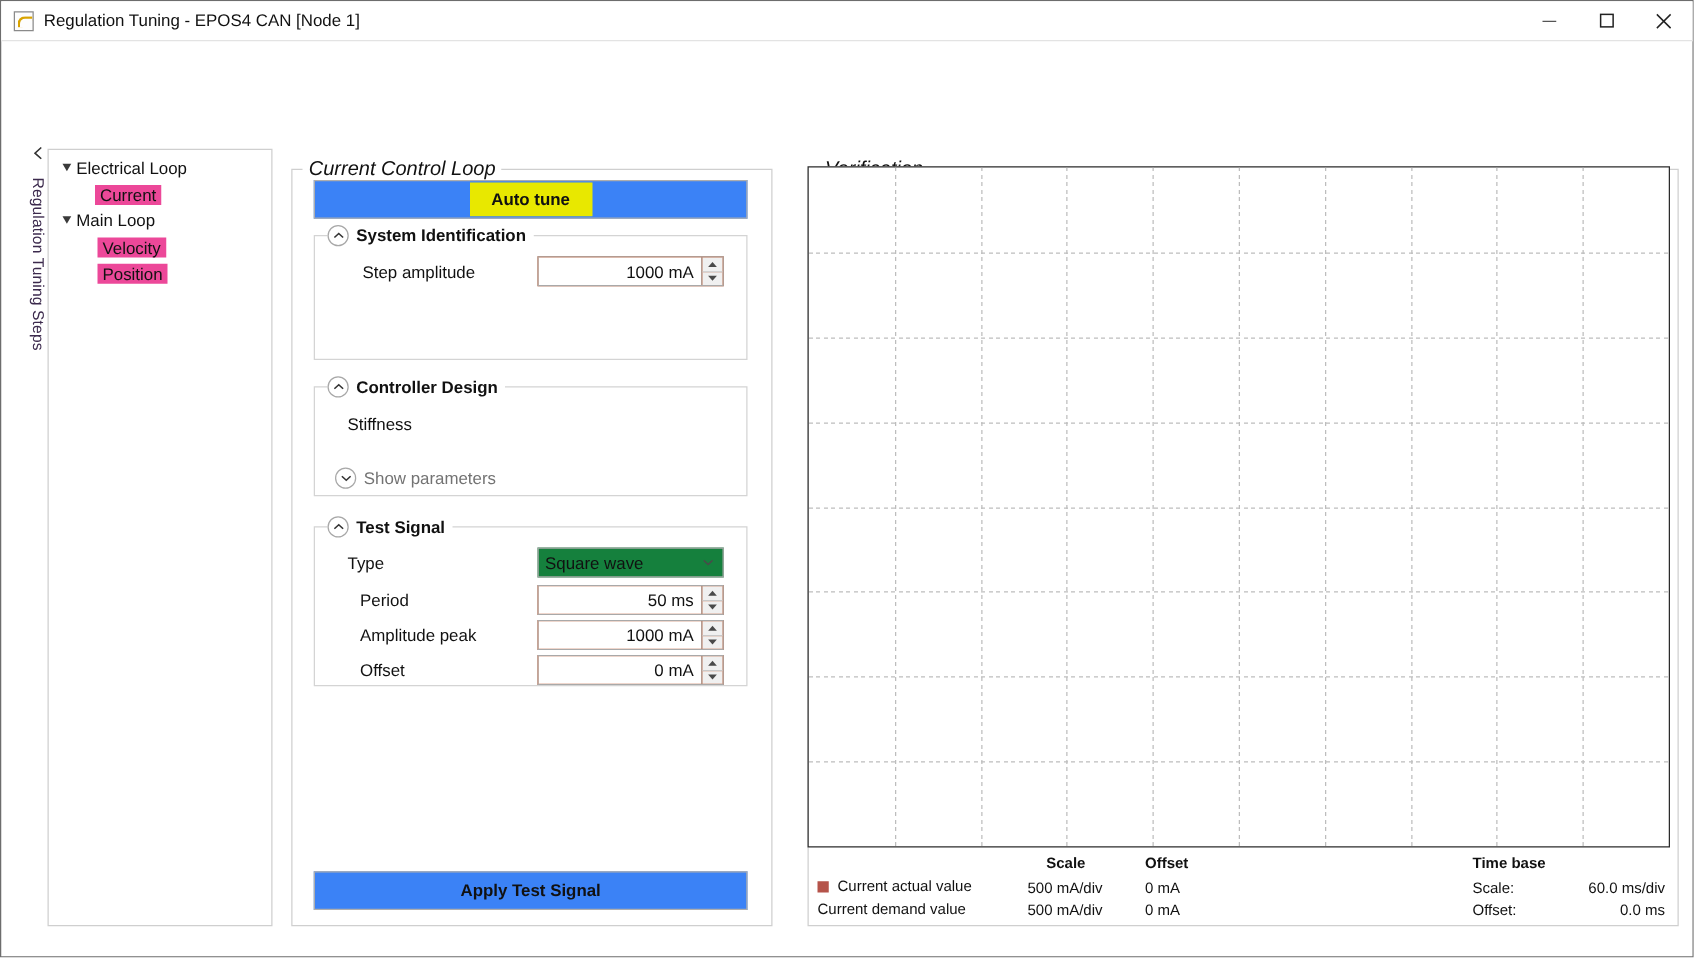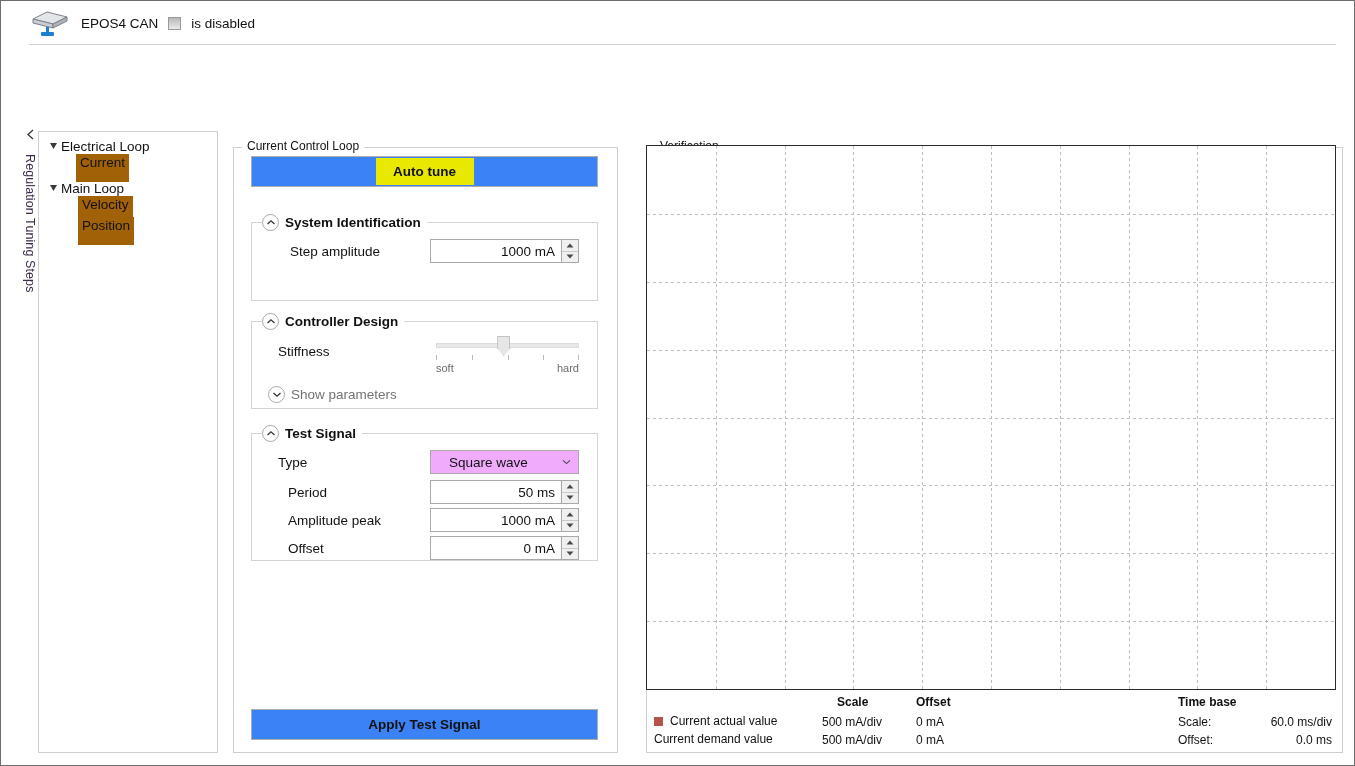--- a/index.html
+++ b/index.html
@@ -113,39 +113,40 @@
     height: 21px;
     font-size: 13.5px;
     white-space: nowrap;
   }
   .tree-arrow {
     width: 15px; display: flex; justify-content: center; align-items: center;
     flex: none;
   }
   .tree-label { color: #111; }
   .tree-label.hl {
-    background: #a16207;
-    padding: 1px 4px 12px 4px;
+    background: #ec4899;
+    padding: 1px 4px 0 4px;
   }
   .indent-0 { padding-left: 7px; }
   .indent-1 { padding-left: 37px; }
   .indent-2 { padding-left: 39px; }
 
   
   .groupbox {
     position: absolute;
     border: 1px solid #cfcfcf;
     background: #ffffff;
   }
   .group-title {
     position: absolute; top: -9px; left: 8px;
     background: #ffffff;
     padding: 0 5px;
-    font-size: 12px; color: #111;
+    font-size: 16px; color: #111;
     white-space: nowrap;
+    font-style: italic;
   }
 
   #current-loop-box { left: 232px; top: 102px; width: 385px; height: 606px; }
   #verification-box { left: 645px; top: 102px; width: 697px; height: 606px; }
 
   
   .btn {
     background: #3b82f6;
     border: 1px solid #adadad;
     font-size: 13.5px;
@@ -185,21 +186,21 @@
   .expander-circle {
     width: 17px; height: 17px;
     border: 1px solid #a8a8a8;
     border-radius: 50%;
     display: flex; align-items: center; justify-content: center;
     background: #ffffff;
     margin-right: 6px; flex: none;
   }
   .section-title { font-weight: bold; font-size: 13.5px; color: #111; white-space: nowrap; }
 
-  #sysident-sec { left: 250px; top: 177px; width: 347px; height: 79px; }
+  #sysident-sec { left: 250px; top: 155px; width: 347px; height: 100px; }
   #ctrldesign-sec { left: 250px; top: 276px; width: 347px; height: 88px; }
   #testsignal-sec { left: 250px; top: 388px; width: 347px; height: 128px; }
 
   .field-label {
     position: absolute;
     font-size: 13.5px; color: #111;
     white-space: nowrap;
   }
 
   
@@ -225,23 +226,23 @@
   .spin-up, .spin-dn {
     flex: 1; display: flex; align-items: center; justify-content: center;
     background: #f0f0f0;
   }
   .spin-up { border-bottom: 1px solid #c9c9c9; }
 
   .combo {
     position: absolute;
     height: 24px;
     border: 1px solid #a9a9a9;
-    background: #f0abfc;
-    display: flex; align-items: center;
-    padding-left: 18px;
+    background: #15803d;
+    display: flex; align-items: center;
+    padding-left: 5px;
     font-size: 13.5px; color: #111;
   }
   .combo-arrow {
     position: absolute; right: 7px; top: 0; bottom: 0;
     display: flex; align-items: center;
   }
 
   
   .slider-wrap { position: absolute; }
   .slider-track {
@@ -307,33 +308,43 @@
   .lg-hdr { position: absolute; font-weight: bold; font-size: 12px; }
   .lg-row { position: absolute; height: 16px; display: flex; align-items: center; }
   .lg-swatch { width: 9px; height: 9px; margin-right: 7px; flex: none; }
   .lg-cell { position: absolute; font-size: 12px; }
 </style>
 </head>
 <body>
 
 <div class="window">
 
-
-  <div class="device-bar">
-    <svg class="device-icon" viewBox="0 0 42 30">
-      <polygon points="4,11 18,4 38,9 24,16" fill="#e3e5e8" stroke="#7c8188" stroke-width="1"></polygon>
-      <polygon points="4,11 4,15 24,20 24,16" fill="#c9cdd2" stroke="#7c8188" stroke-width="1"></polygon>
-      <polygon points="24,16 24,20 38,13 38,9" fill="#aeb3b9" stroke="#7c8188" stroke-width="1"></polygon>
-      <rect x="17" y="19" width="3" height="6" fill="#1e7fd0"></rect>
-      <rect x="12" y="24" width="13" height="4" rx="1" fill="#1e7fd0"></rect>
-    </svg>
-    <span class="device-name">EPOS4 CAN</span>
-    <span class="status-led"></span>
-    <span class="status-text">is disabled</span>
+  <div class="titlebar">
+    <div class="title-icon"></div>
+    <div class="title-text">Regulation Tuning - EPOS4 CAN [Node 1]</div>
+    <div class="win-controls">
+      <div class="win-btn">
+        <svg width="13" height="13" viewBox="0 0 13 13">
+            <line x1="1" y1="7" x2="12" y2="7" stroke="#555" stroke-width="1"></line>
+          </svg>
+      </div>
+      <div class="win-btn">
+        <svg width="13" height="13" viewBox="0 0 13 13">
+            <rect x="1.5" y="1.5" width="10" height="10" fill="none" stroke="#222" stroke-width="1.2"></rect>
+          </svg>
+      </div>
+      <div class="win-btn">
+        <svg width="14" height="14" viewBox="0 0 14 14">
+            <line x1="1.5" y1="1.5" x2="12.5" y2="12.5" stroke="#222" stroke-width="1.2"></line>
+            <line x1="12.5" y1="1.5" x2="1.5" y2="12.5" stroke="#222" stroke-width="1.2"></line>
+          </svg>
+      </div>
+    </div>
   </div>
+
 
   <div class="body-area">
 
     <div class="vstrip">
       <span class="vstrip-arrow">
         <svg width="11" height="13" viewBox="0 0 11 13">
             <polyline points="8,2 3,6.5 8,11" fill="none" stroke="#333" stroke-width="1.3"></polyline>
           </svg>
       </span>
       <span class="vstrip-label">Regulation Tuning Steps</span>
@@ -414,33 +425,20 @@
         <span class="expander-circle">
           <svg width="10" height="7" viewBox="0 0 10 7">
               <polyline points="1.5,5 5,1.8 8.5,5" fill="none" stroke="#333" stroke-width="1.3"></polyline>
             </svg>
         </span>
         <span class="section-title">Controller Design</span>
       </div>
 
       <span class="field-label" style="left:26px; top:22px;">Stiffness</span>
 
-      <div class="slider-wrap" style="left:184px; top:12px; width:143px; height:46px;">
-        <span class="slider-track"></span>
-        <span class="slider-ticks">
-          <i style="left:0;"></i>
-            <i style="left:25%;"></i>
-            <i style="left:50%;"></i>
-            <i style="left:75%;"></i>
-            <i style="left:calc(100% - 1px);"></i>
-        </span>
-        <span class="slider-thumb" id="stiffness-thumb" style="left: calc(47% - 6px);"></span>
-        <span class="slider-end" style="left:0;">soft</span>
-        <span class="slider-end" style="right:0;">hard</span>
-      </div>
 
       <div class="showparams" style="left:16px; top:64px;">
         <span class="expander-circle">
           <svg width="10" height="7" viewBox="0 0 10 7">
               <polyline points="1.5,2 5,5.2 8.5,2" fill="none" stroke="#333" stroke-width="1.3"></polyline>
             </svg>
         </span>
         <span class="showparams-label">Show parameters</span>
       </div>
     </div>

